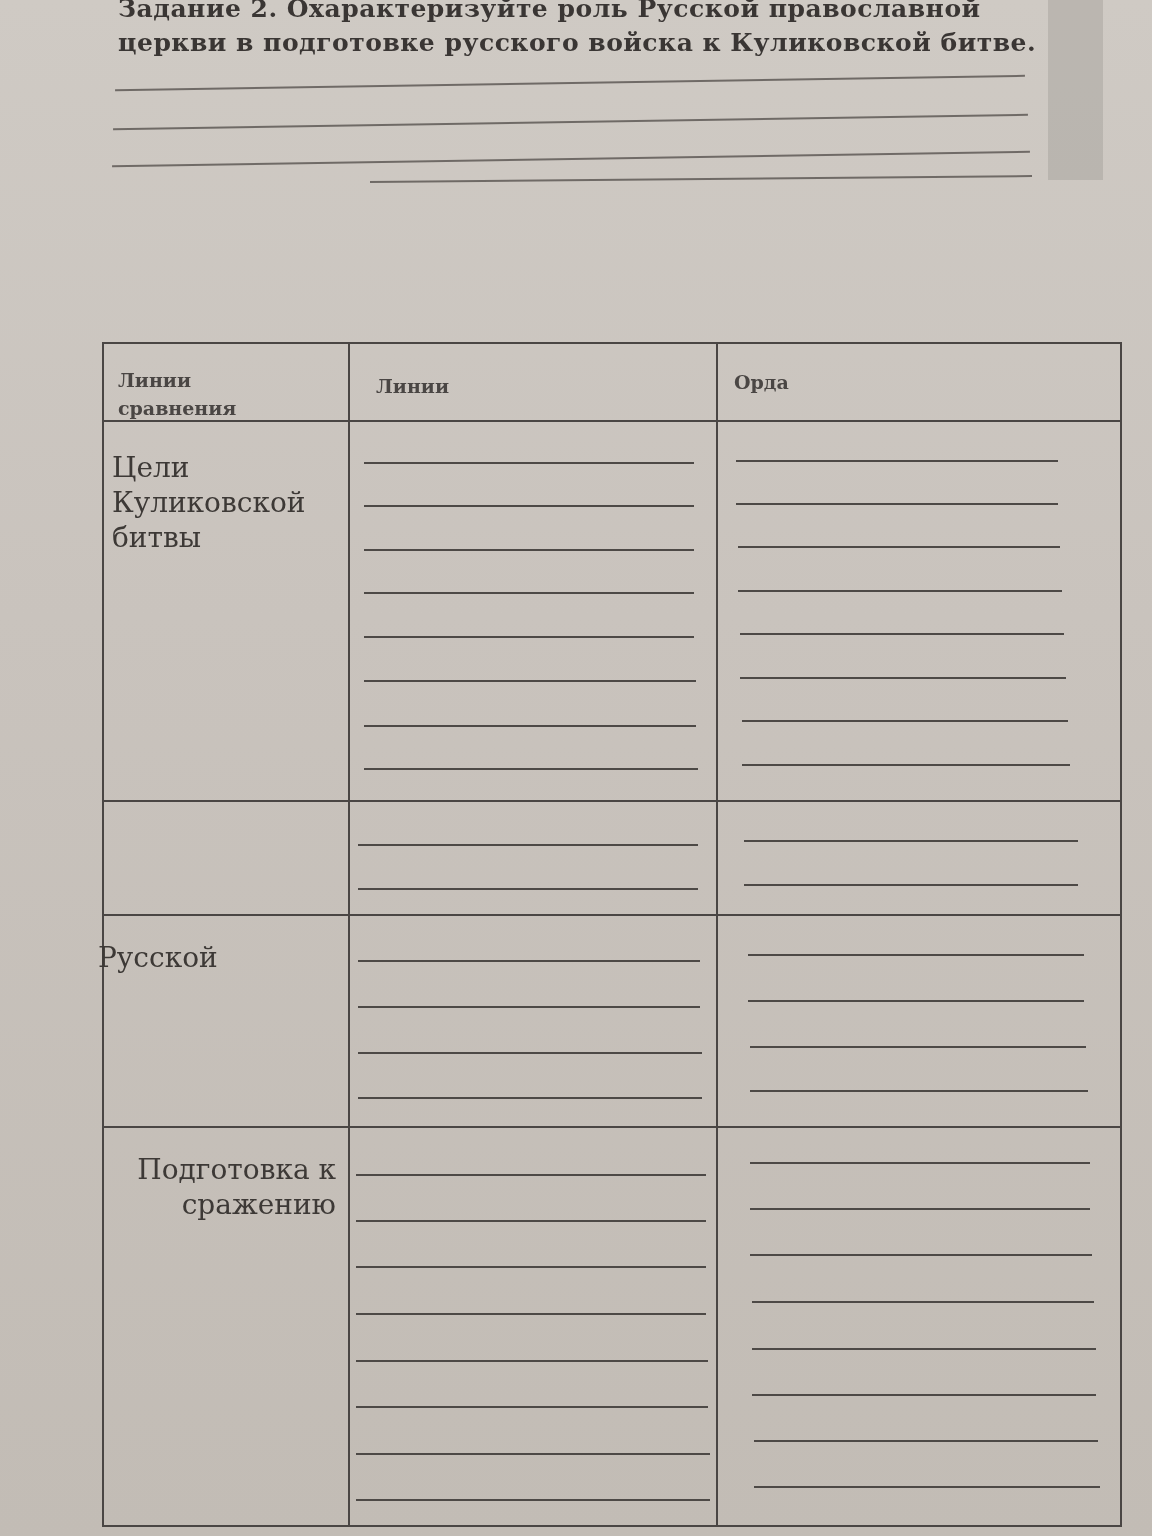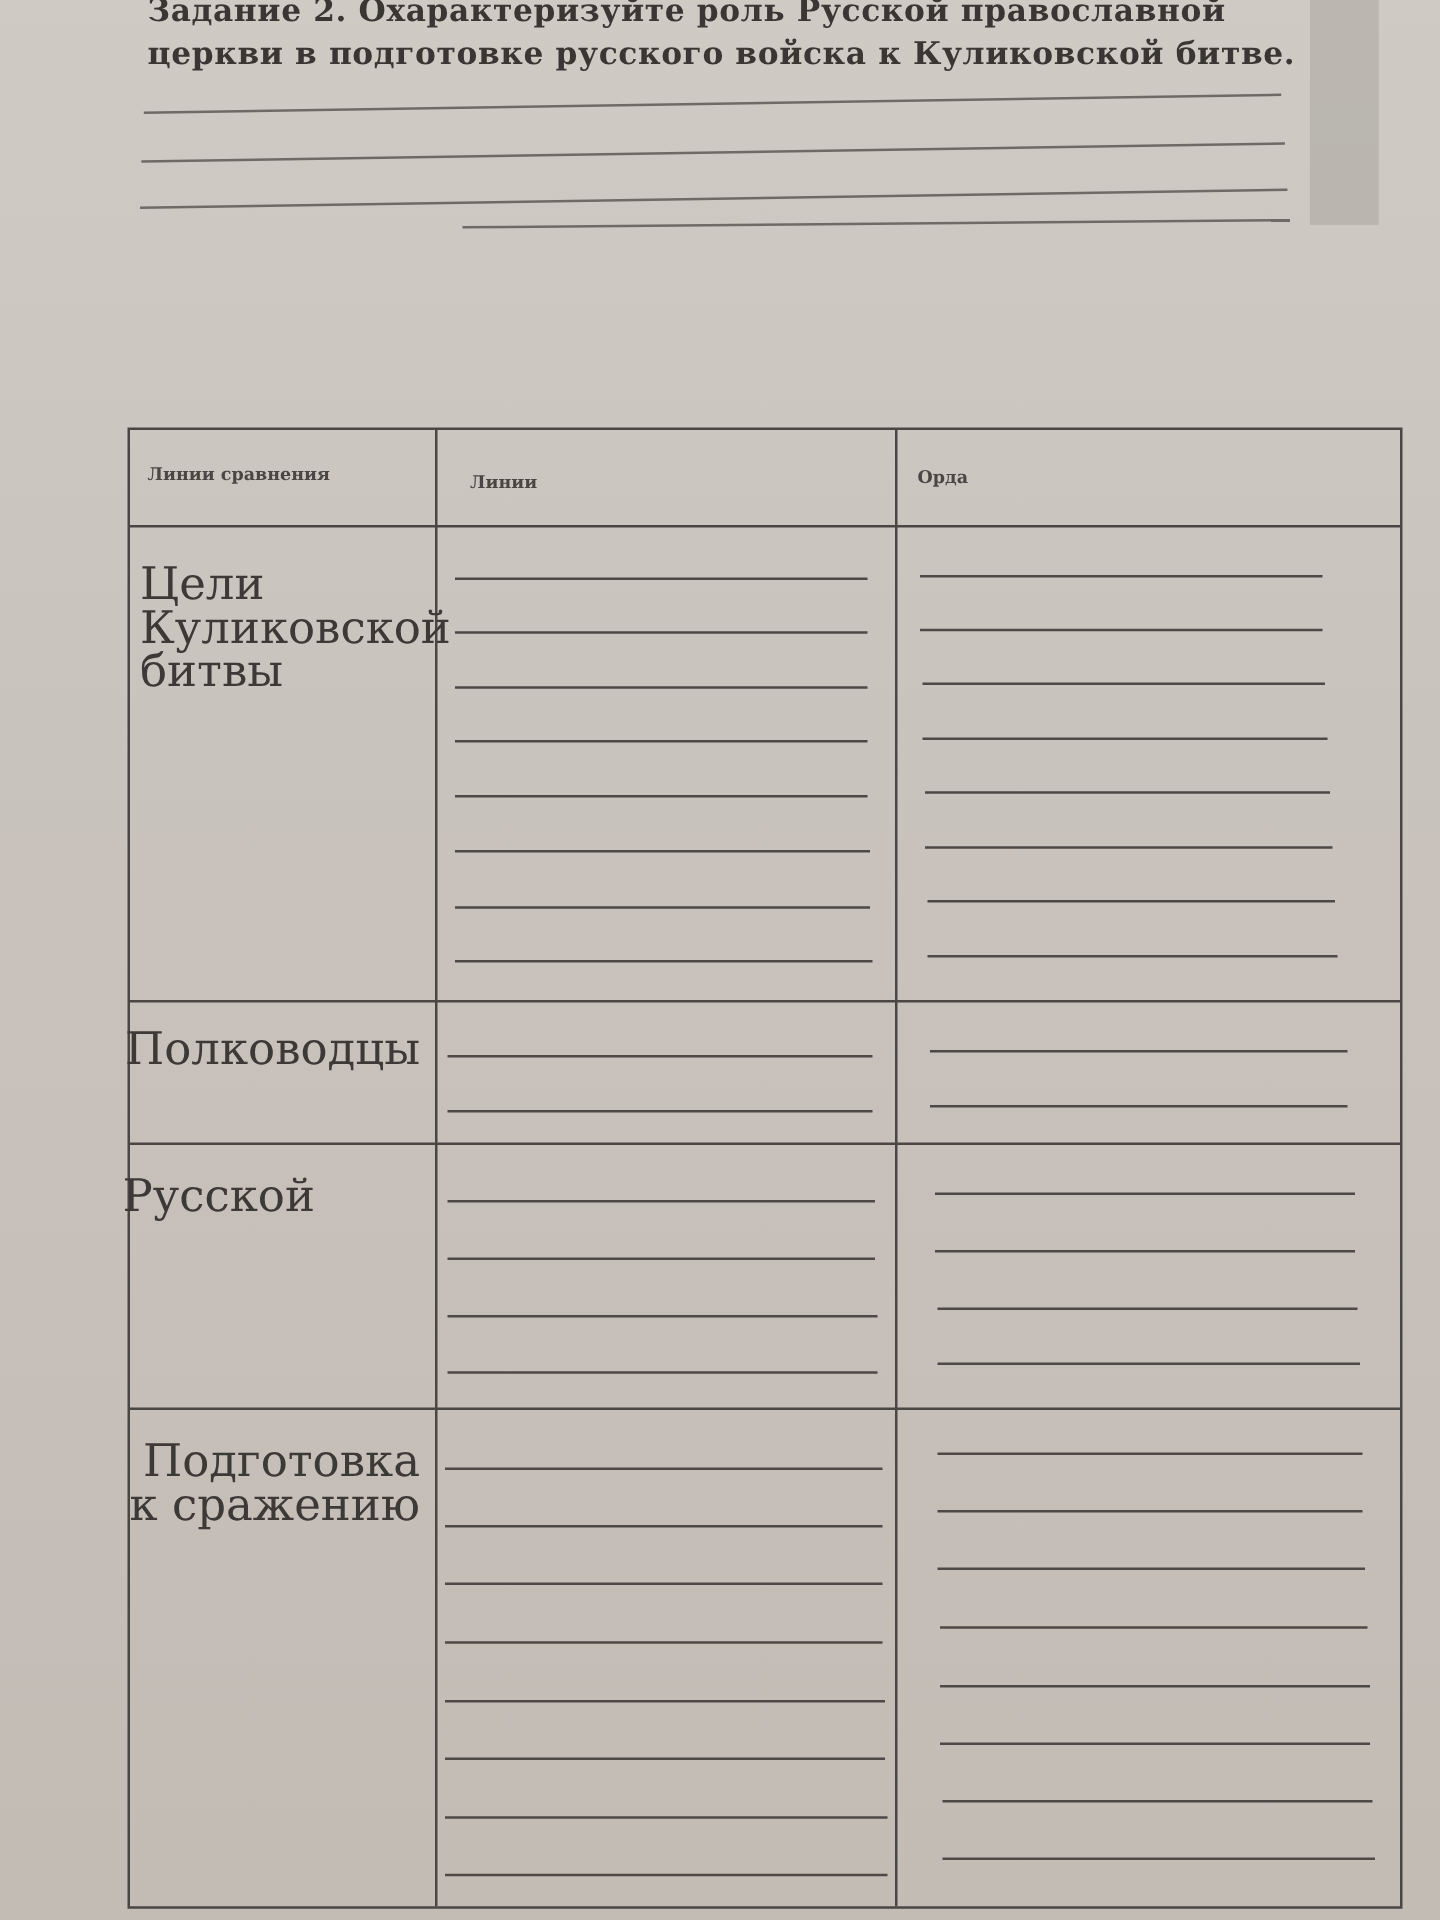--- a/index.html
+++ b/index.html
@@ -24,24 +24,24 @@
     .answer-line {
       position: absolute; height: 2px; background: #6f6a66;
     }
     .table {
       position: absolute; left: 102px; top: 342px; width: 1020px; height: 1185px;
       border: 2px solid #4a4644; box-sizing: border-box;
     }
     .col-div { position: absolute; top: 0; bottom: 0; width: 2px; background: #4a4644; }
     .row-div { position: absolute; left: 0; right: 0; height: 2px; background: #4a4644; }
     .hdr {
-      position: absolute; font-weight: bold; font-size: 14px; color: #4a4644; line-height: 28px;
+      position: absolute; font-weight: bold; font-size: 19px; color: #4a4644; line-height: 28px;
     }
     .rowlabel {
-      position: absolute; font-size: 36px; color: #3d3936; line-height: 35px;
+      position: absolute; font-size: 28px; color: #3d3936; line-height: 35px;
     }
     .cell-line { position: absolute; height: 2px; background: #4d4946; }
   </style>
 </head>
 <body>
 
 <div class="page">
   <div class="shade"></div>
 
   <div class="task-text task2">
@@ -62,21 +62,20 @@
     <div class="row-div" style="top:76px;"></div>
     <div class="row-div" style="top:456px;"></div>
     <div class="row-div" style="top:570px;"></div>
     <div class="row-div" style="top:782px;"></div>
 
     <div class="hdr" style="left:14px;top:22px;width:150px;">Линии сравнения</div>
     <div class="hdr" style="left:272px;top:28px;">Линии</div>
     <div class="hdr" style="left:630px;top:24px;">Орда</div>
 
     <div class="rowlabel" style="left:8px;top:106px;width:220px;">Цели Куликовской битвы</div>
-    <div class="rowlabel" style="left:-4px;top:478px;width:240px;">Полководцы</div>
     <div class="rowlabel" style="left:-6px;top:596px;width:240px;">Русской</div>
     <div class="rowlabel" style="left:-8px;top:808px;width:240px;text-align:right;">Подготовка к сражению</div>
 
     <div>
       <div class="cell-line" style="left:260px;top:118px;width:330px;"></div>
       <div class="cell-line" style="left:260px;top:161px;width:330px;"></div>
       <div class="cell-line" style="left:260px;top:205px;width:330px;"></div>
       <div class="cell-line" style="left:260px;top:248px;width:330px;"></div>
       <div class="cell-line" style="left:260px;top:292px;width:330px;"></div>
       <div class="cell-line" style="left:260px;top:336px;width:332px;"></div>

